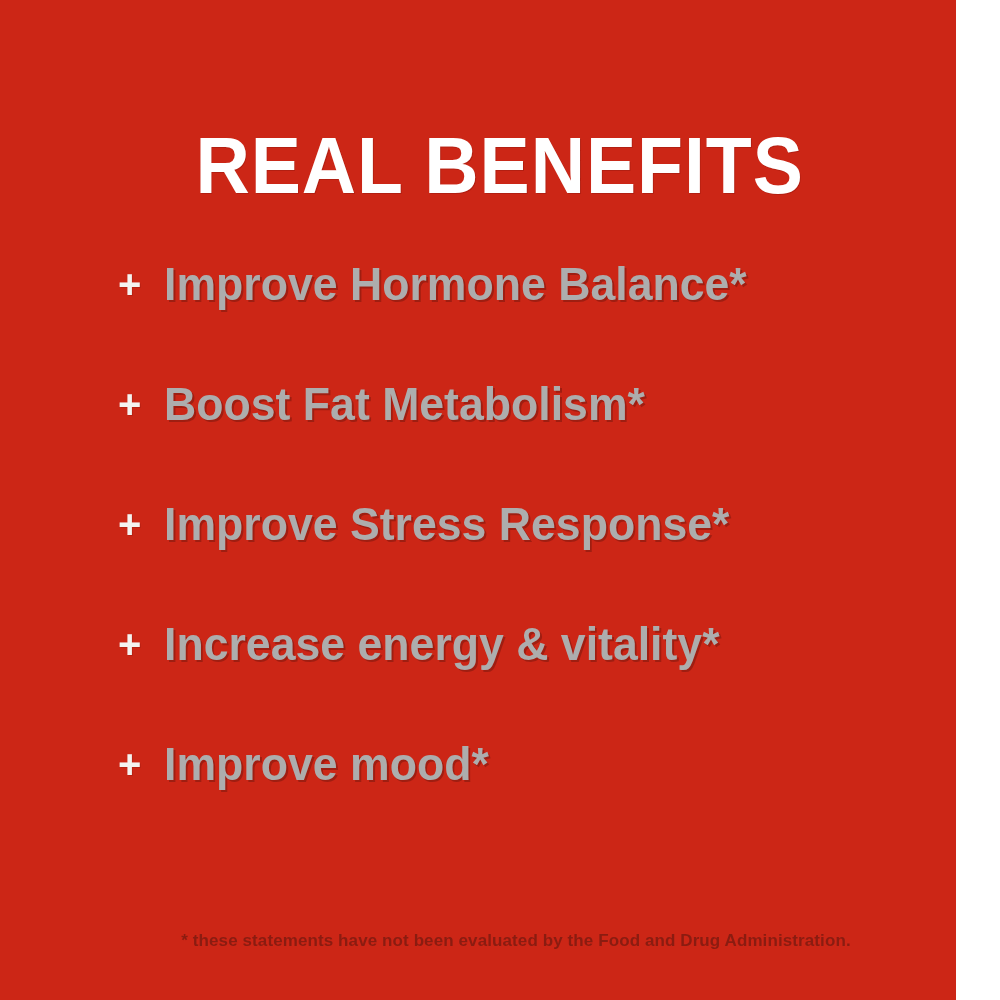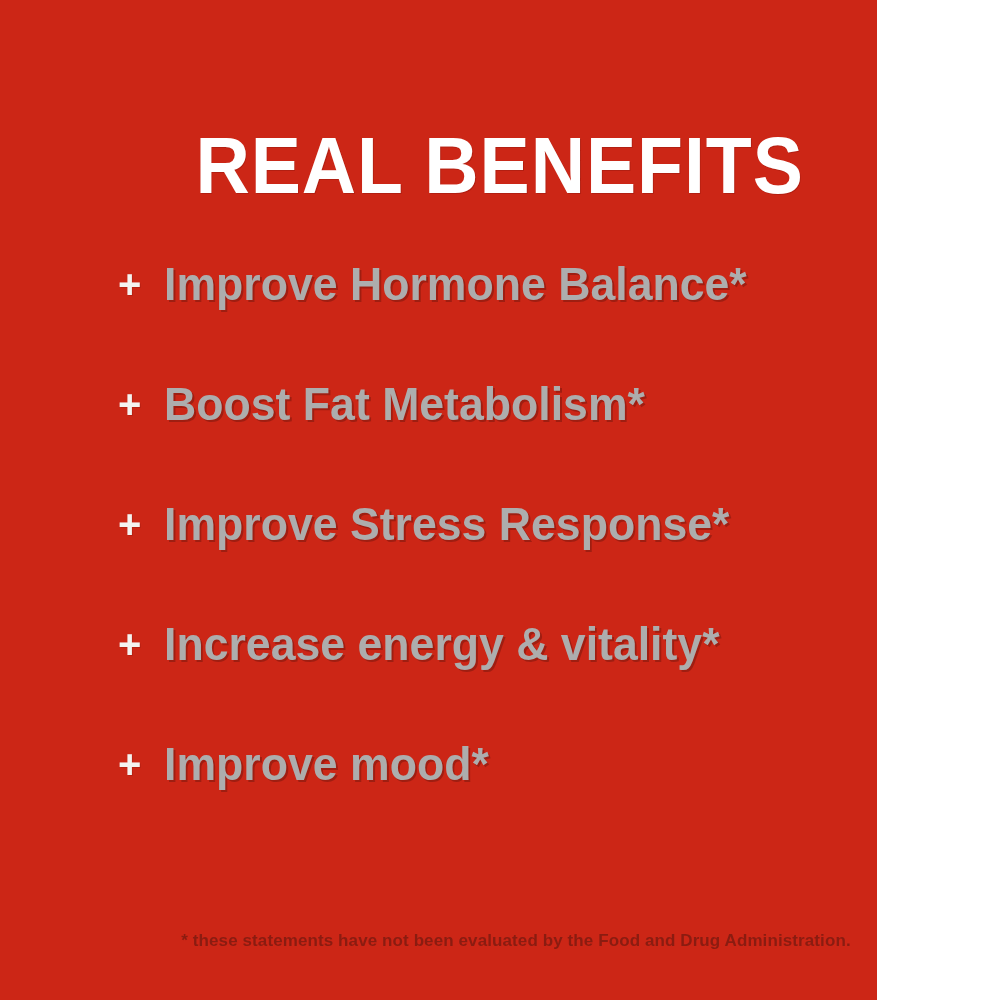--- a/index.html
+++ b/index.html
@@ -9,21 +9,21 @@
 
   body {
     width: 1000px;
     height: 1000px;
     overflow: hidden;
     font-family: "Liberation Sans", sans-serif;
   }
 
   #poster {
     position: relative;
-    width: 877px;
+    width: 956px;
     height: 1000px;
     background: #cc2616;
     box-sizing: border-box;
     overflow: hidden;
   }
 
   
   #title-block {
     position: absolute;
     top: 72px;

